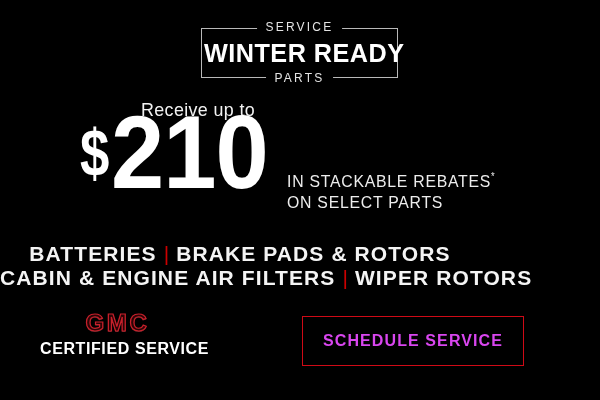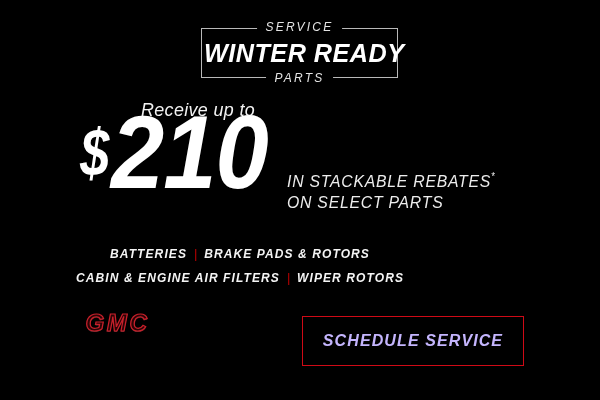--- a/index.html
+++ b/index.html
@@ -13,21 +13,20 @@
     overflow: hidden;
     font-family: "Liberation Sans", sans-serif;
     -webkit-font-smoothing: antialiased;
   }
 
   #ad {
     position: relative;
     width: 480px;
     height: 400px;
     background: #000000;
-    font-style: italic;
   }
 
   
   .badge-wrap {
     position: absolute;
     left: 201px;
     top: 28px;
     width: 197px;
     height: 50px;
   }
@@ -137,21 +136,21 @@
   }
 
   
   .parts {
     position: absolute;
     left: 0;
     right: 0;
     top: 242px;
     text-align: center;
     color: #f4f4f4;
-    font-size: 12px;
+    font-size: 21px;
     font-weight: 700;
     letter-spacing: 1.1px;
     line-height: 24px;
     font-family: "Liberation Sans Narrow", "Liberation Sans", sans-serif;
     white-space: nowrap;
   }
   .parts .sep {
     color: #cc0000;
     font-weight: 400;
     letter-spacing: 0;
@@ -198,21 +197,21 @@
     height: 50px;
     border: 1px solid #cf0a16;
     box-sizing: border-box;
     background: #000000;
     display: flex;
     align-items: center;
     justify-content: center;
     cursor: pointer;
   }
   .cta-label {
-    color: #c4b5fd;
+    color: #d946ef;
     font-size: 16px;
     font-weight: 700;
     letter-spacing: 1.1px;
     font-family: "Liberation Sans Narrow", "Liberation Sans", sans-serif;
     white-space: nowrap;
   }
 </style>
 </head>
 <body>
 
@@ -241,19 +240,20 @@
     <span class="parts-line">
       <span>BATTERIES</span><span class="sep">|</span><span>BRAKE PADS &amp; ROTORS</span>
     </span>
     <span class="parts-line">
       <span>CABIN &amp; ENGINE AIR FILTERS</span><span class="sep">|</span><span>WIPER ROTORS</span>
     </span>
   </div>
 
   <div class="gmc-lockup">
     <div class="gmc-logo">GMC</div>
+    <div class="gmc-sub">CERTIFIED SERVICE</div>
   </div>
 
   <div class="cta">
     <span class="cta-label">SCHEDULE SERVICE</span>
   </div>
 
 </div>
 
 </body></html>

